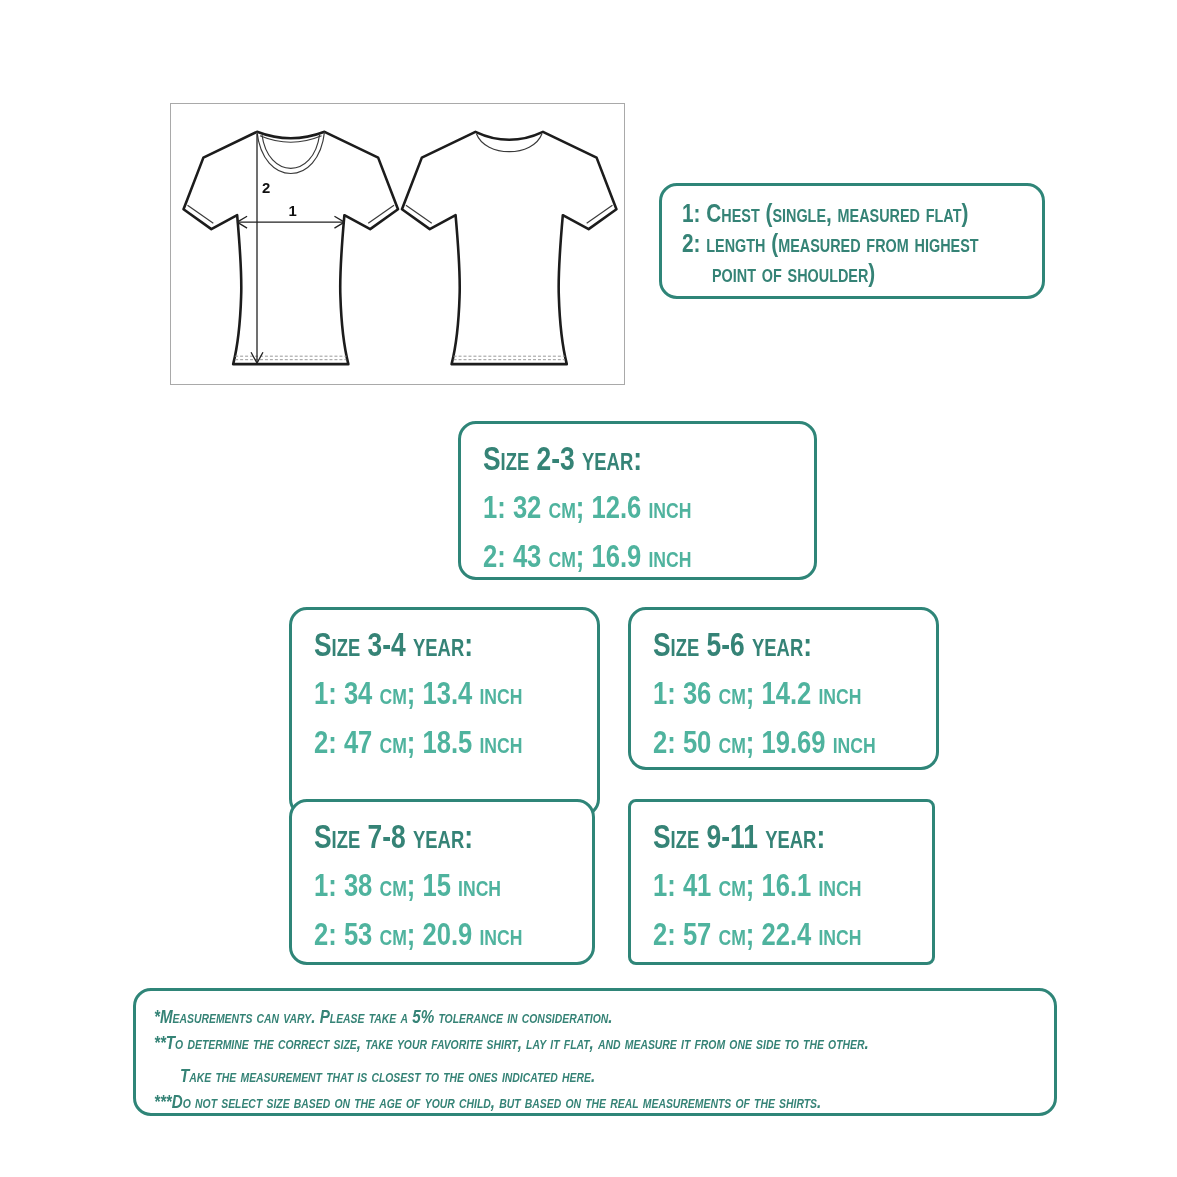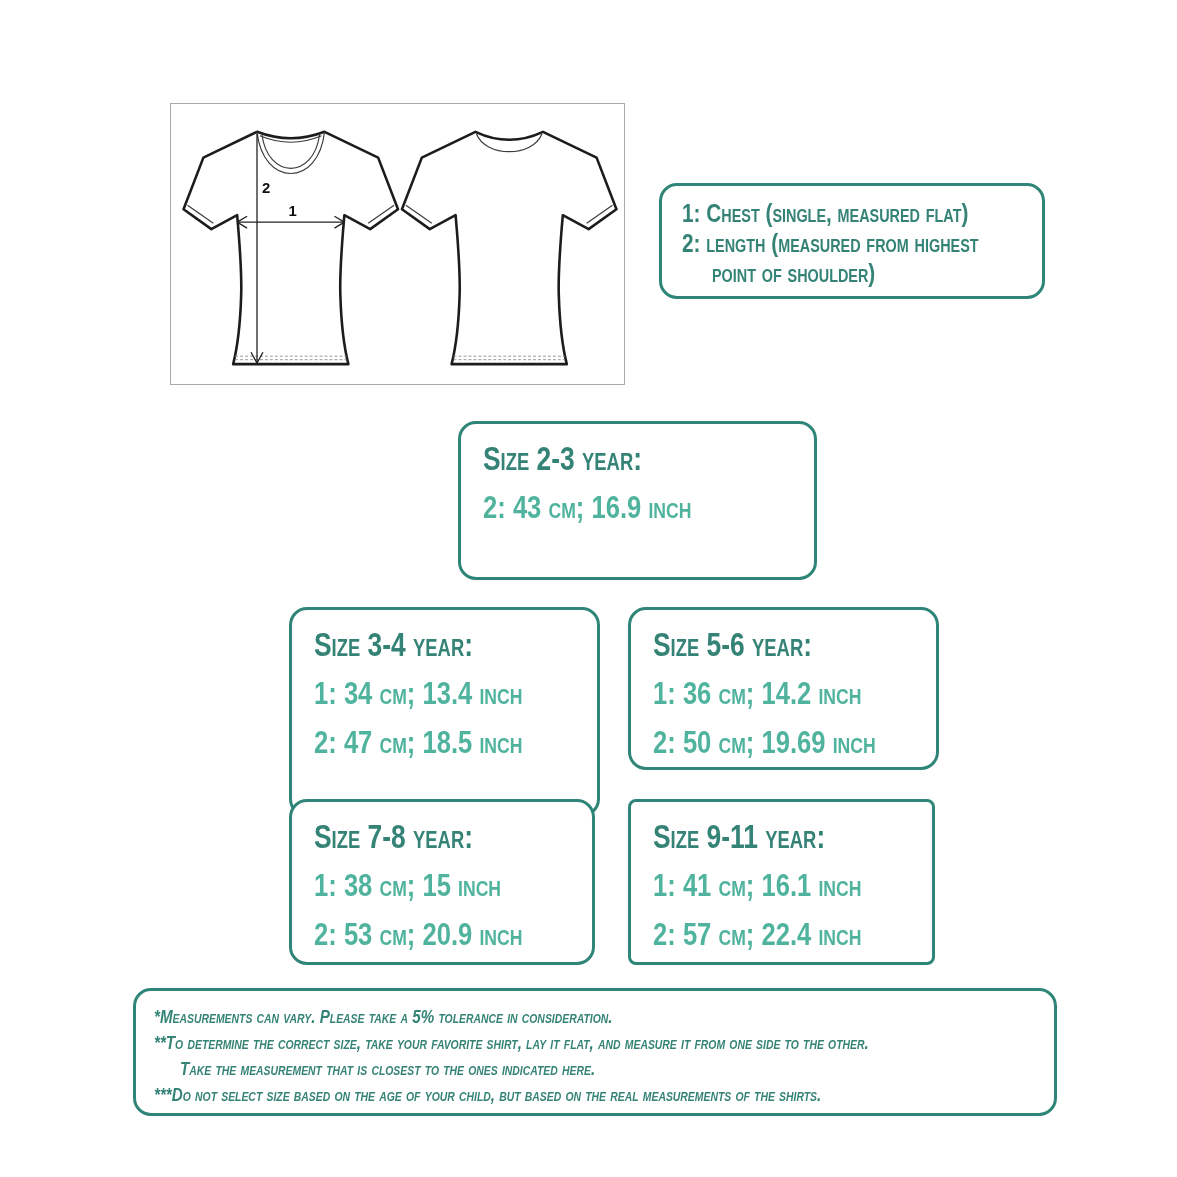--- a/index.html
+++ b/index.html
@@ -46,21 +46,21 @@
   .size-23{left:458px;top:421px;width:359px;height:159px;}
   .size-34{left:289px;top:607px;width:311px;height:210px;}
   .size-56{left:628px;top:607px;width:311px;height:163px;}
   .size-78{left:289px;top:799px;width:306px;height:166px;}
   .size-911{left:628px;top:799px;width:307px;height:166px;border-radius:8px;}
   .size-title{font-size:33px;line-height:49px;color:var(--dark);}
   .size-line{font-size:32px;line-height:49px;color:var(--light);}
   
   .notes-box{left:133px;top:988px;width:924px;height:128px;padding:13px 0 0 18px;}
   .note-line{font-size:19px;line-height:26px;color:var(--dark);font-style:italic;}
-  .note-indent{padding-left:26px;}
+  .note-indent{padding-left:26px;margin-top:7px;}
 </style>
 </head>
 <body>
 
 <div class="tshirt-box">
   <svg width="453" height="280" viewBox="0 0 455 282">
 
     <g transform="translate(10,24)">
       <path class="shadow" d="M24,33 L5,81"></path>
       <path class="shadow" d="M196,33 L215,81"></path>
@@ -104,20 +104,21 @@
 </div>
 
 <div class="rbox legend-box">
   <div class="hand legend-line"><span class="sq">1: Chest (single, measured flat)</span></div>
   <div class="hand legend-line"><span class="sq">2: length (measured from highest</span></div>
   <div class="hand legend-line legend-indent"><span class="sq">point of shoulder)</span></div>
 </div>
 
 <div class="rbox size-box size-23">
   <div class="hand size-title"><span class="sq">Size 2-3 year:</span></div>
+  <div class="hand size-line"><span class="sq">1: 32 cm; 12.6 inch</span></div>
   <div class="hand size-line"><span class="sq">2: 43 cm; 16.9 inch</span></div>
 </div>
 
 <div class="rbox size-box size-34">
   <div class="hand size-title"><span class="sq">Size 3-4 year:</span></div>
   <div class="hand size-line"><span class="sq">1: 34 cm; 13.4 inch</span></div>
   <div class="hand size-line"><span class="sq">2: 47 cm; 18.5 inch</span></div>
 </div>
 
 <div class="rbox size-box size-56">

